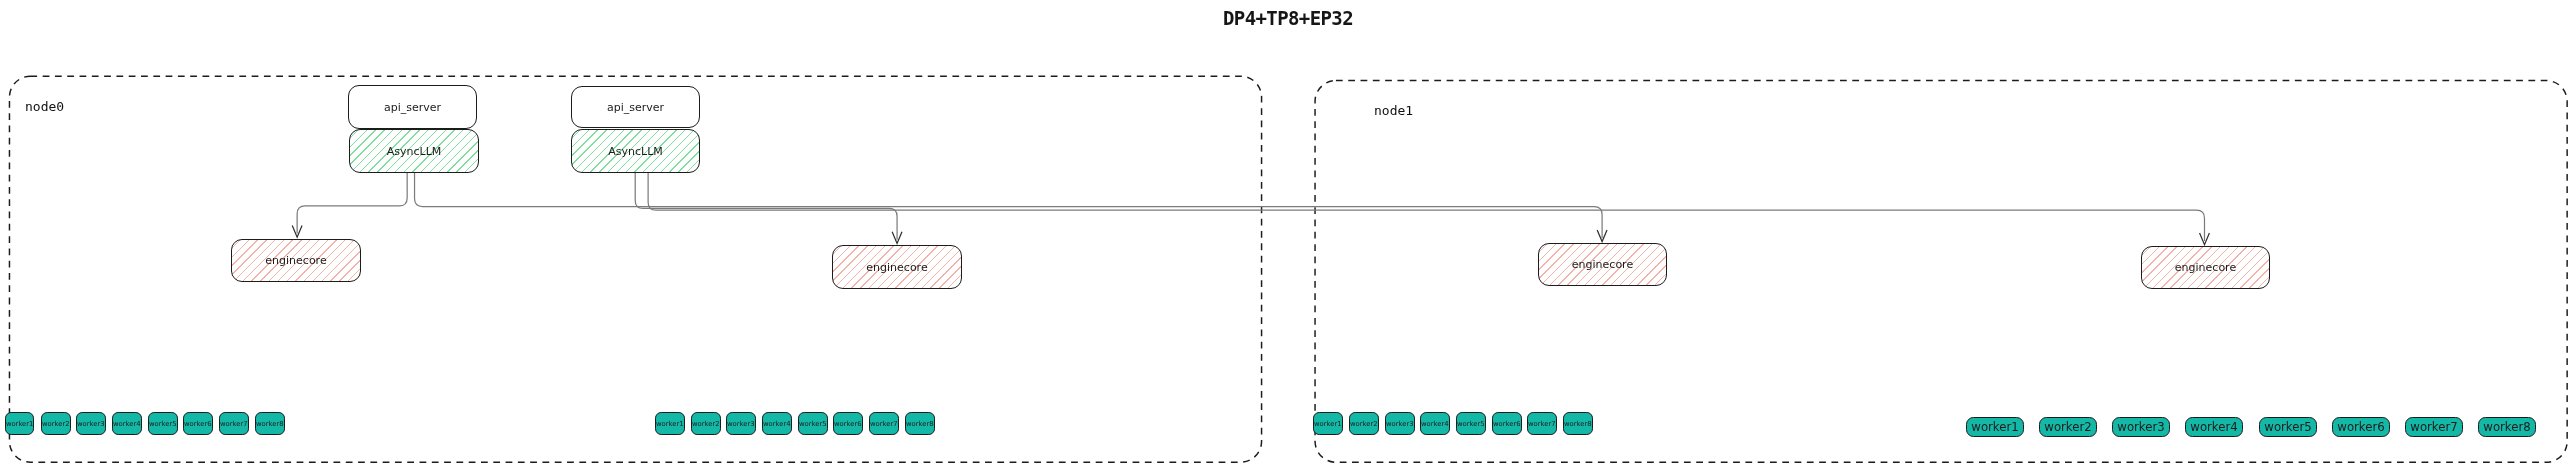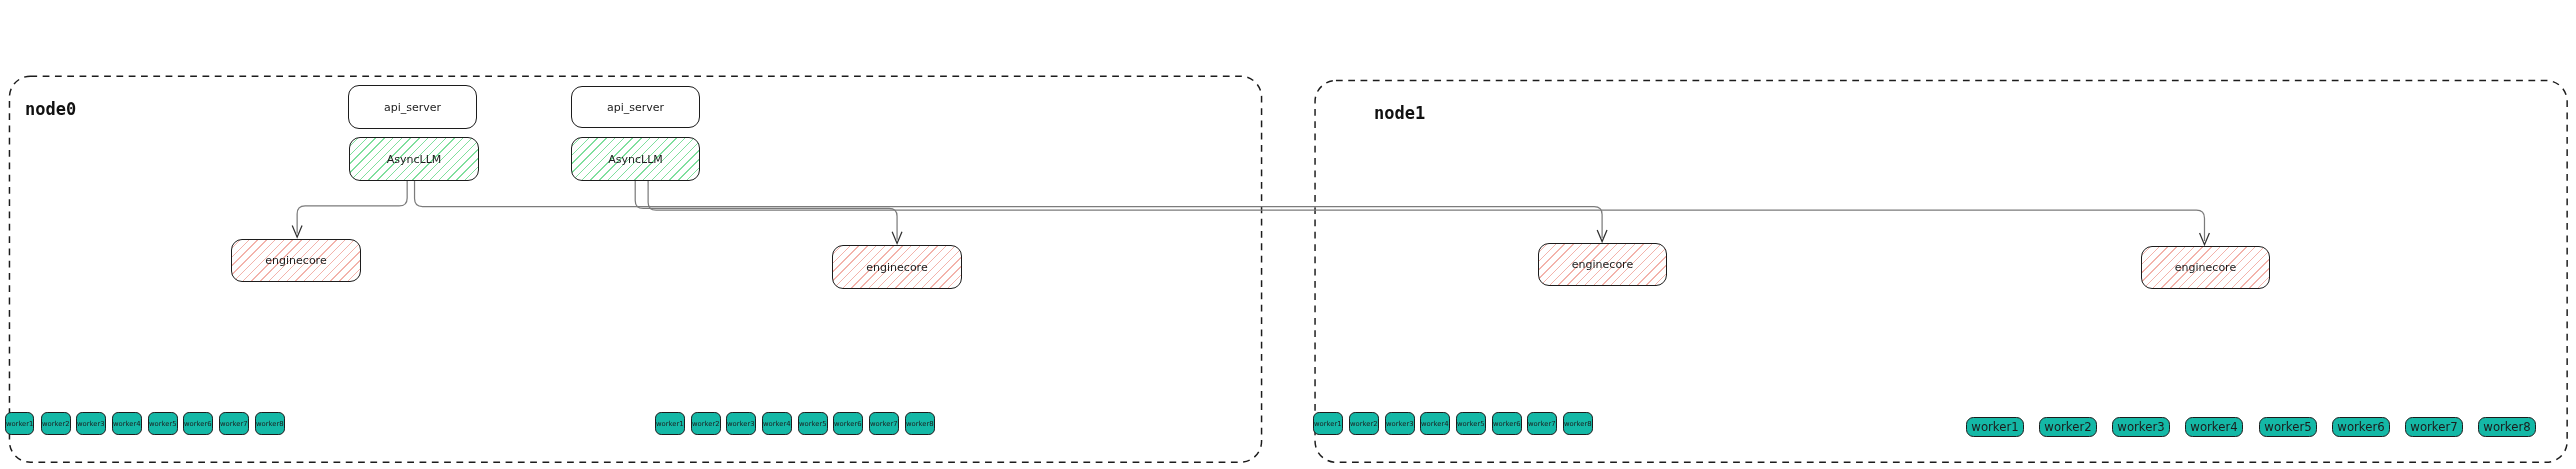--- a/index.html
+++ b/index.html
@@ -3,36 +3,35 @@
 <meta charset="utf-8">
 <style>
   html,body{margin:0;padding:0;background:#ffffff;}
   #canvas{
     position:relative;width:2576px;height:469px;background:#ffffff;overflow:hidden;
     font-family:"DejaVu Sans","Liberation Sans",sans-serif;color:#1c1c1c;
   }
   #wires{position:absolute;left:0;top:0;width:2576px;height:469px;}
   .node-label{
     position:absolute;font-family:"DejaVu Sans Mono","Liberation Mono",monospace;
-    font-size:17px;font-weight:700;color:#111;
+    font-size:13px;font-weight:400;color:#111;
   }
   .title{
     position:absolute;left:1165px;top:7.4px;width:246px;text-align:center;
     font-family:"DejaVu Sans Mono","Liberation Mono",monospace;
     font-size:19px;font-weight:bold;color:#161616;letter-spacing:-0.6px;
   }
   .box{
     position:absolute;box-sizing:border-box;border:1.5px solid #1c1c1c;border-radius:11px;
     display:flex;align-items:center;justify-content:center;
     background:#ffffff;font-size:11px;color:#1c1c1c;
   }
   .hatch-green{
     background-color:#ffffff;
     background-image:repeating-linear-gradient(135deg,rgba(0,0,0,0) 0px,rgba(0,0,0,0) 5.2px,#7fdf9d 5.2px,#7fdf9d 6.2px);
-    margin-top:8px;
   }
   .hatch-red{
     background-color:#ffffff;
     background-image:repeating-linear-gradient(135deg,rgba(0,0,0,0) 0px,rgba(0,0,0,0) 5.2px,#f3b3ab 5.2px,#f3b3ab 6.2px);
   }
   .worker{
     position:absolute;box-sizing:border-box;border:1.2px solid #1c1c1c;border-radius:6.2px;
     display:flex;align-items:center;justify-content:center;background:#14b8a6;
     color:#1c1c1c;white-space:nowrap;
   }
@@ -54,20 +53,21 @@
     <path d="M673,281 L673,323 Q673,336 686,336 L2592,336 Q2605,336 2605,349 L2605,387" fill="none" stroke="#7b7b7b" stroke-width="2"></path>
     <polyline points="2597,374 2605,393 2613,374" fill="none" stroke="#2f2f2f" stroke-width="2"></polyline>
 
     <path d="M1032,281 L1032,326 Q1032,339 1045,339 L1445,339 Q1458,339 1458,352 L1458,390" fill="none" stroke="#7b7b7b" stroke-width="2"></path>
     <polyline points="1450,377 1458,396 1466,377" fill="none" stroke="#2f2f2f" stroke-width="2"></polyline>
 
     <path d="M1053,281 L1053,329 Q1053,342 1066,342 L3572,342 Q3585,342 3585,355 L3585,392" fill="none" stroke="#7b7b7b" stroke-width="2"></path>
     <polyline points="3577,379 3585,398 3593,379" fill="none" stroke="#2f2f2f" stroke-width="2"></polyline>
   </svg>
 
+  <div class="title">DP4+TP8+EP32</div>
 
   <div class="node-label" style="left:25px;top:99px;">node0</div>
   <div class="node-label" style="left:1374px;top:103px;">node1</div>
 
   <div class="box" style="left:348px;top:85px;width:129px;height:44px;">
     <span>api_server</span>
   </div>
   <div class="box hatch-green" style="left:349px;top:129px;width:130px;height:44px;">
     <span>AsyncLLM</span>
   </div>

